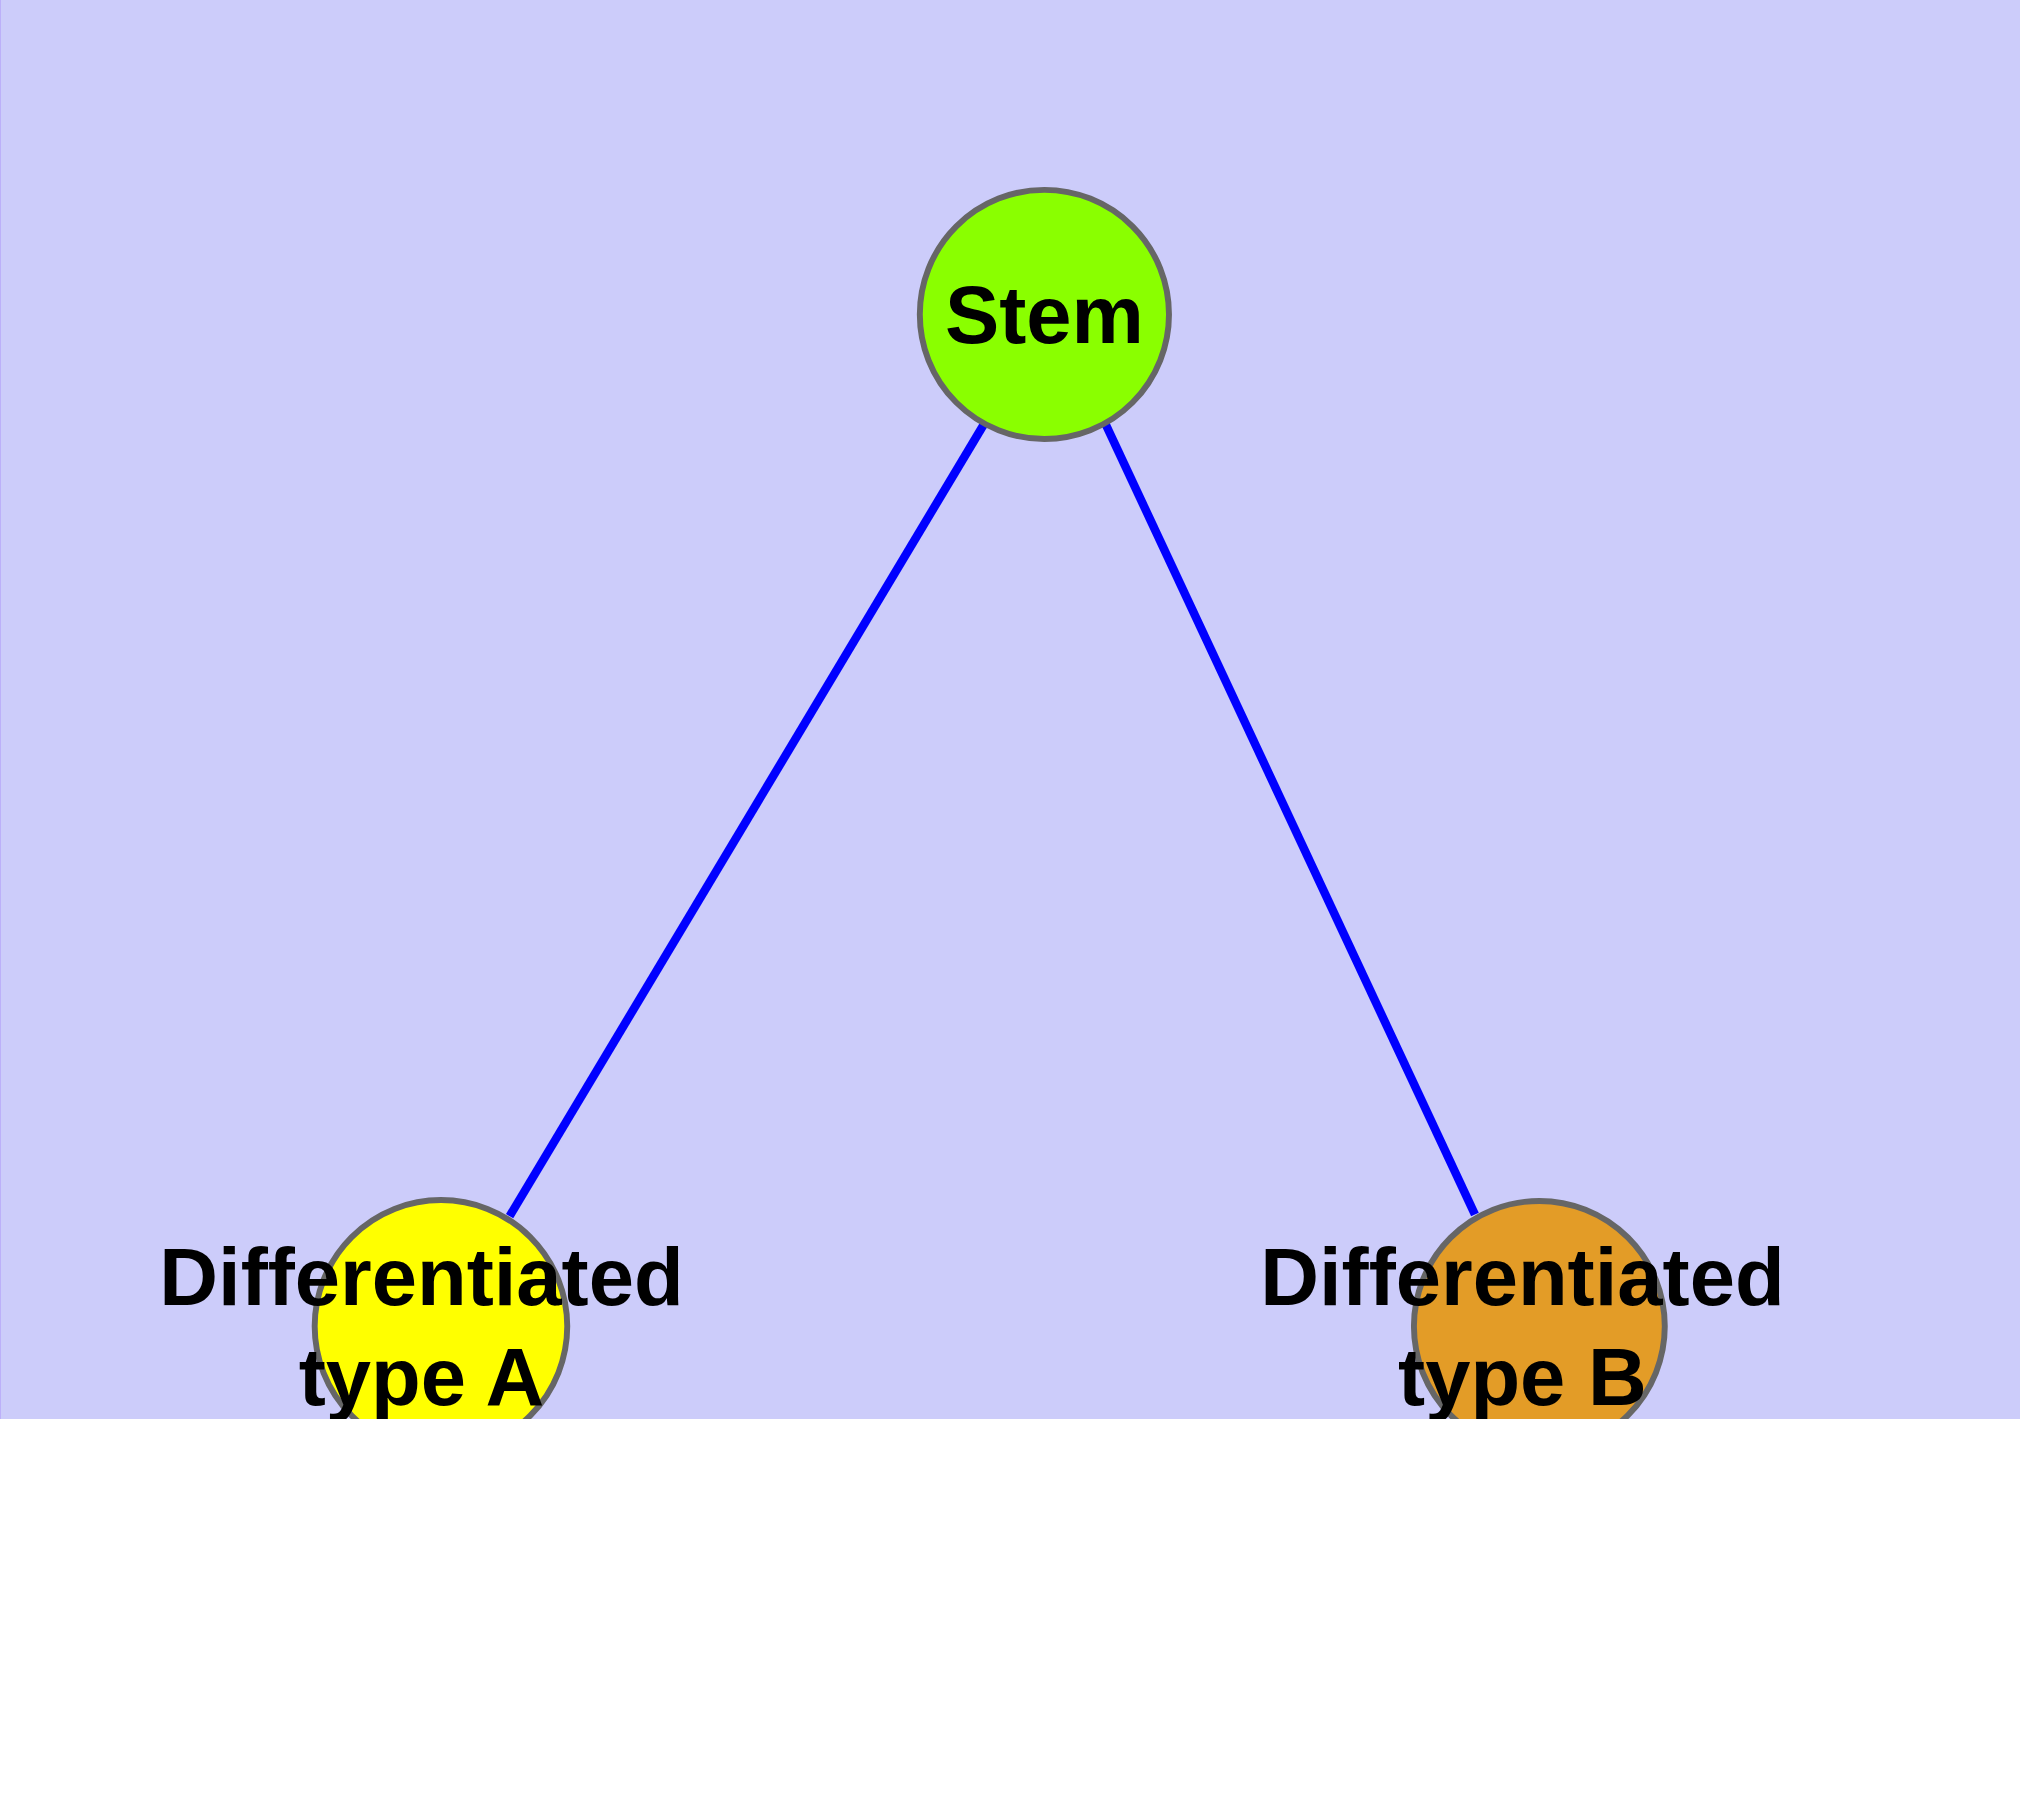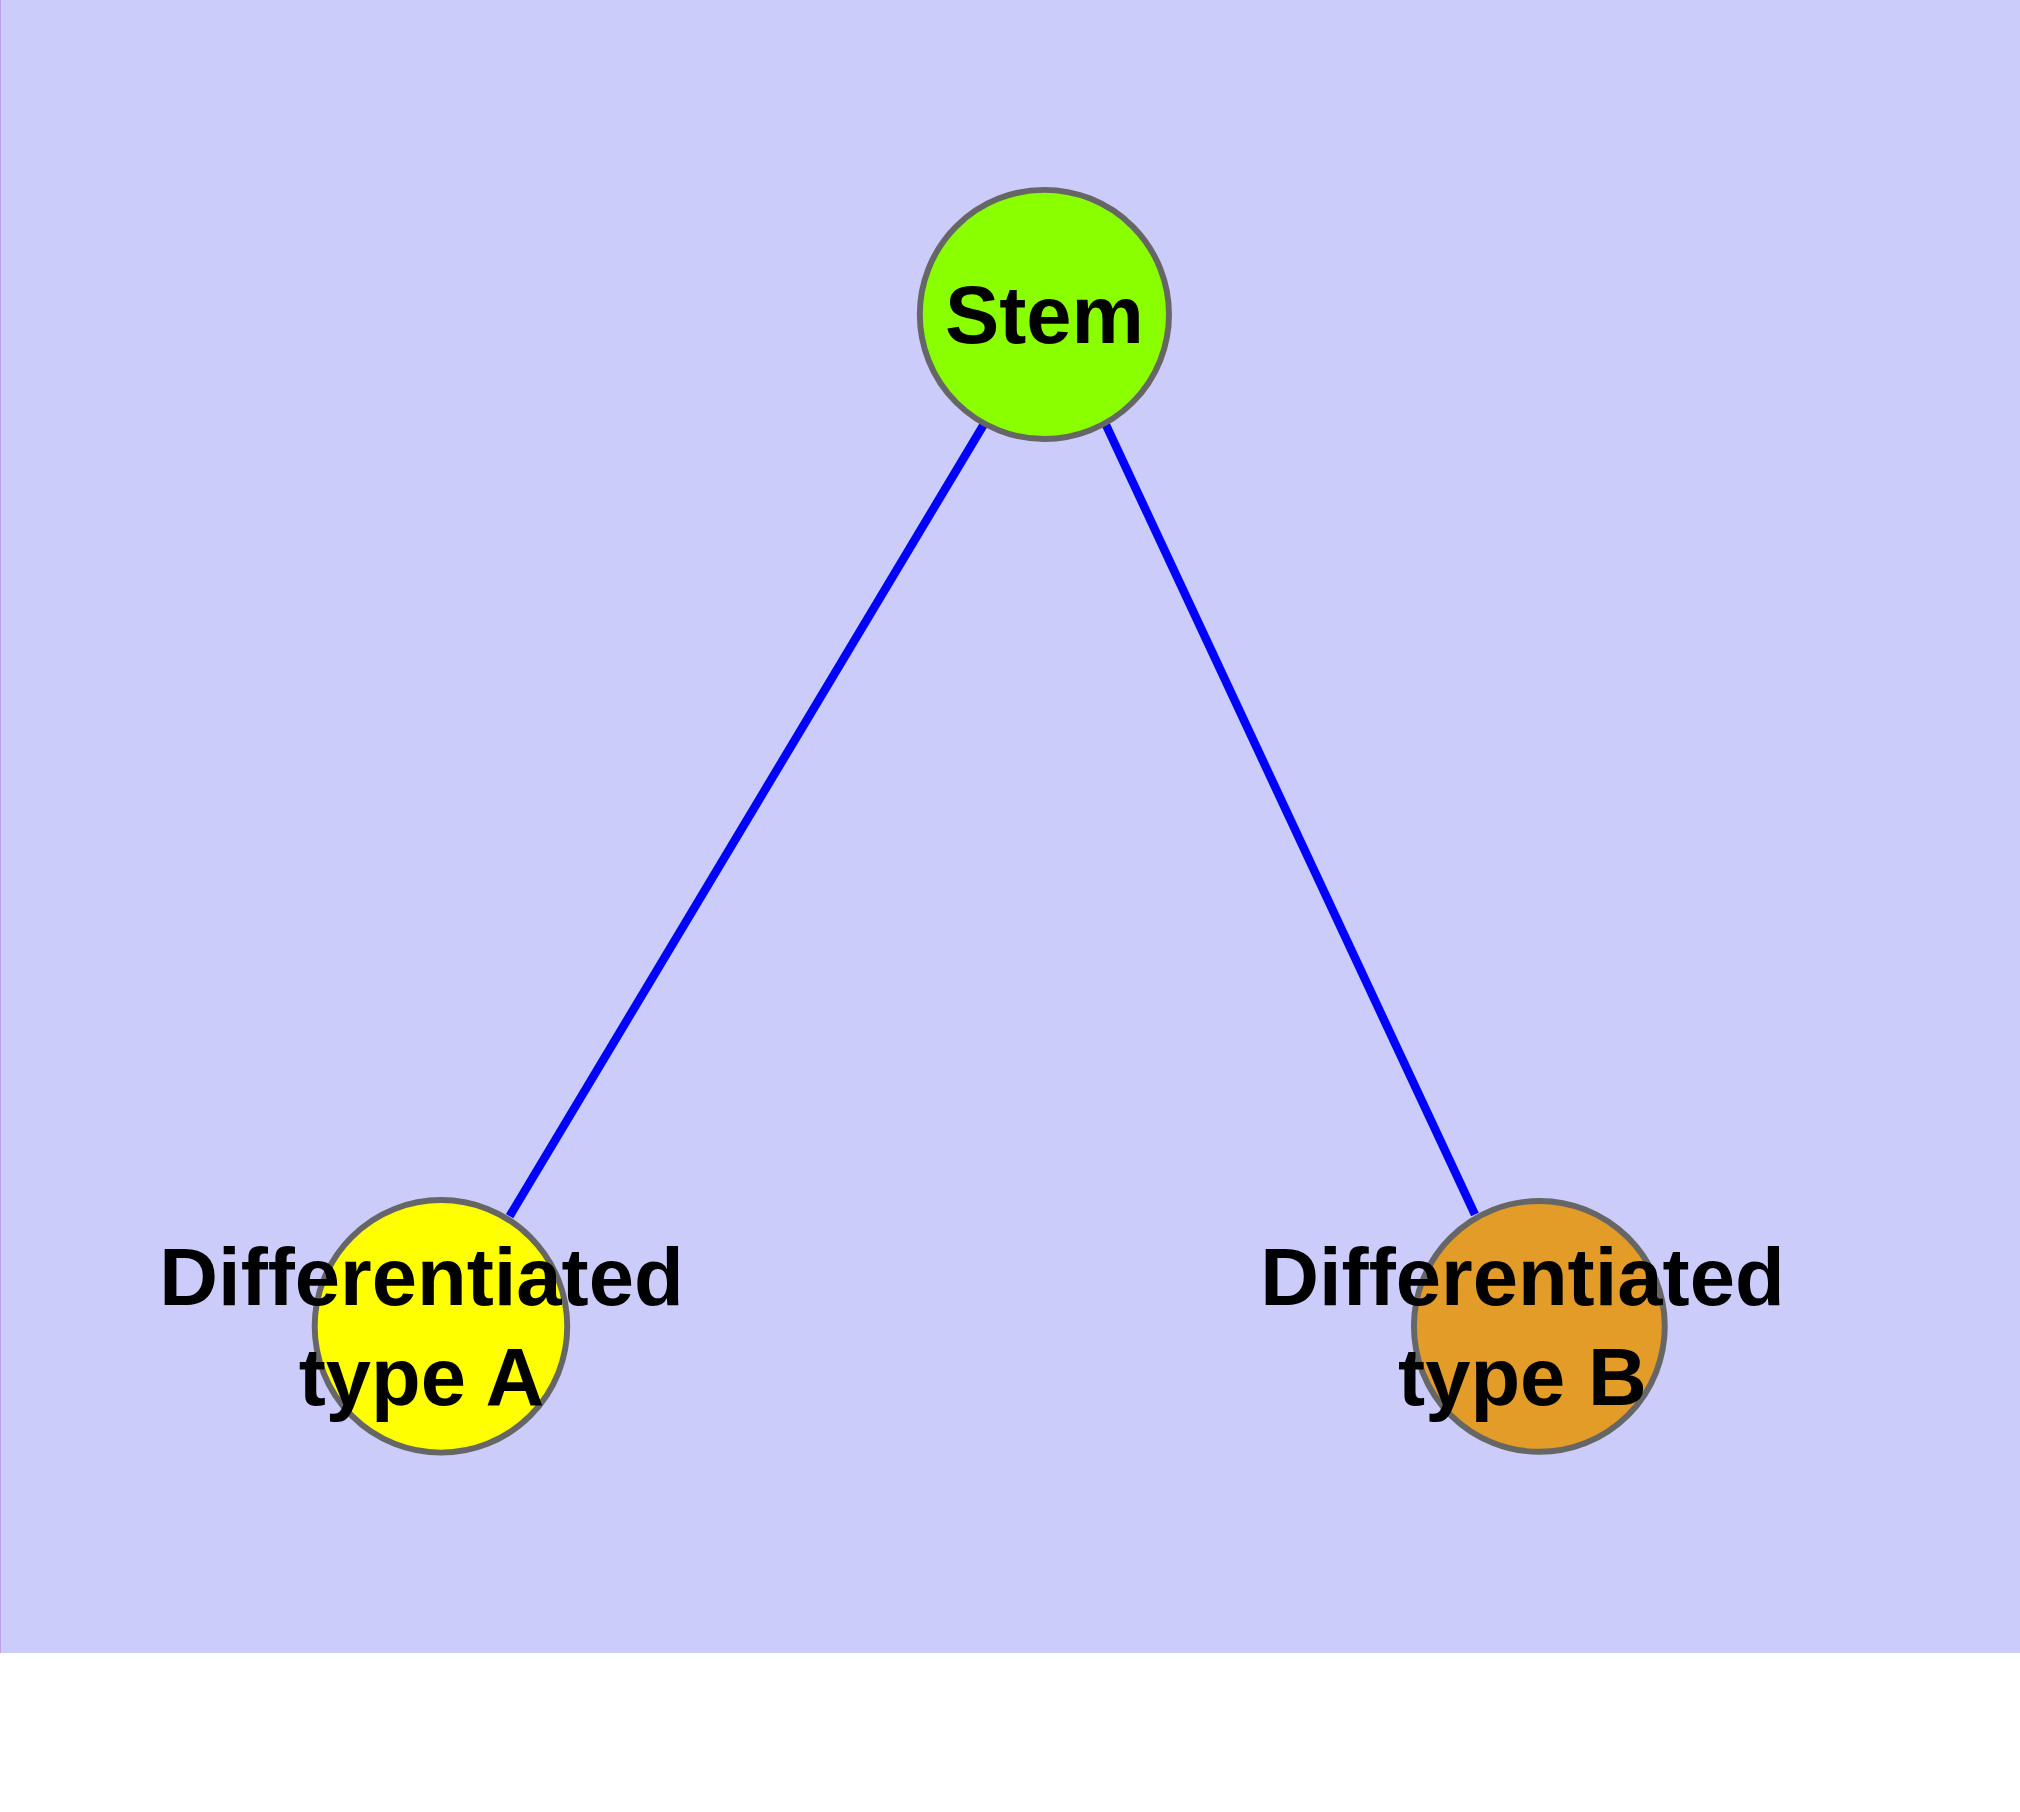--- a/index.html
+++ b/index.html
@@ -22,21 +22,21 @@
     font-family: "Liberation Sans", sans-serif;
     font-weight: bold;
     fill: #000000;
     text-anchor: middle;
     dominant-baseline: alphabetic;
   }
 </style>
 </head>
 <body>
 
-<div id="canvas-wrap" style="width: 2021px; height: 1653px; background: #a21caf;">
+<div id="canvas-wrap" style="width: 2021px; height: 1419px; background: #8b5cf6;">
   <svg id="diagram-svg" viewBox="0 0 2384 2138" xmlns="http://www.w3.org/2000/svg" style="width: 2021px; height: 1812px;">
 
     <rect id="bg-rect" x="0" y="0" width="2384" height="2138" fill="#ccccfa"></rect>
 
     <g id="edges-layer">
         <line x1="1161" y1="500" x2="601" y2="1435" stroke="#0000ff" stroke-width="10" stroke-linecap="butt"></line>
         <line x1="1304" y1="500" x2="1740" y2="1433" stroke="#0000ff" stroke-width="10" stroke-linecap="butt"></line>
       </g>
     <g id="nodes-layer">
         <circle cx="1232" cy="371" r="147" fill="#8aff00" stroke="#666666" stroke-width="7"></circle>

